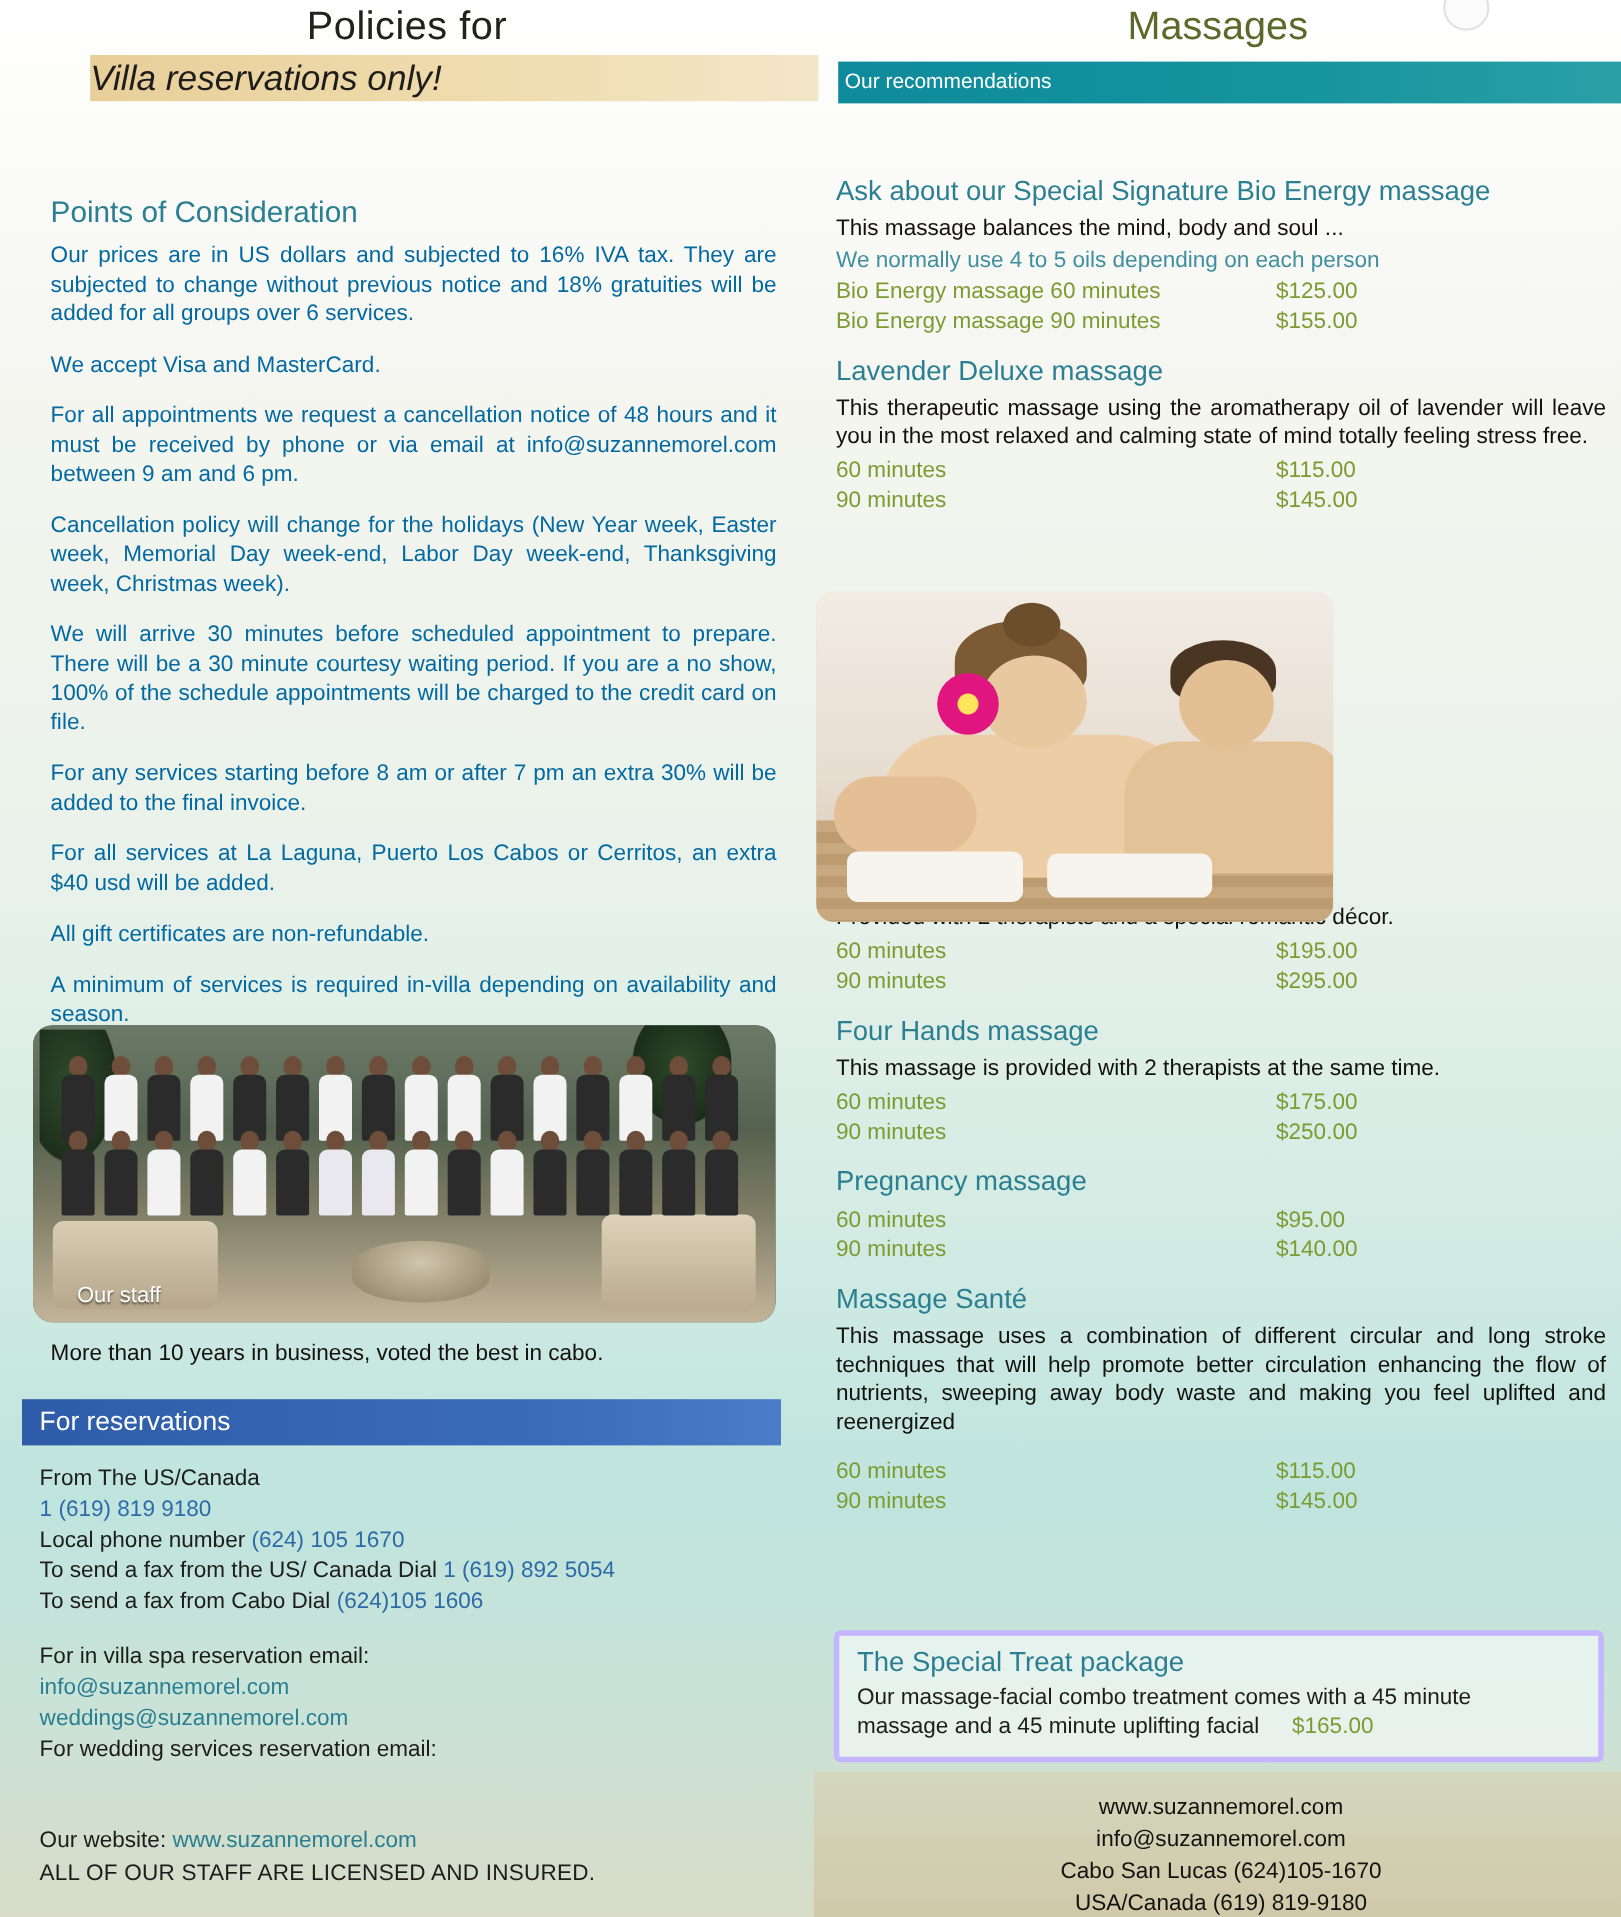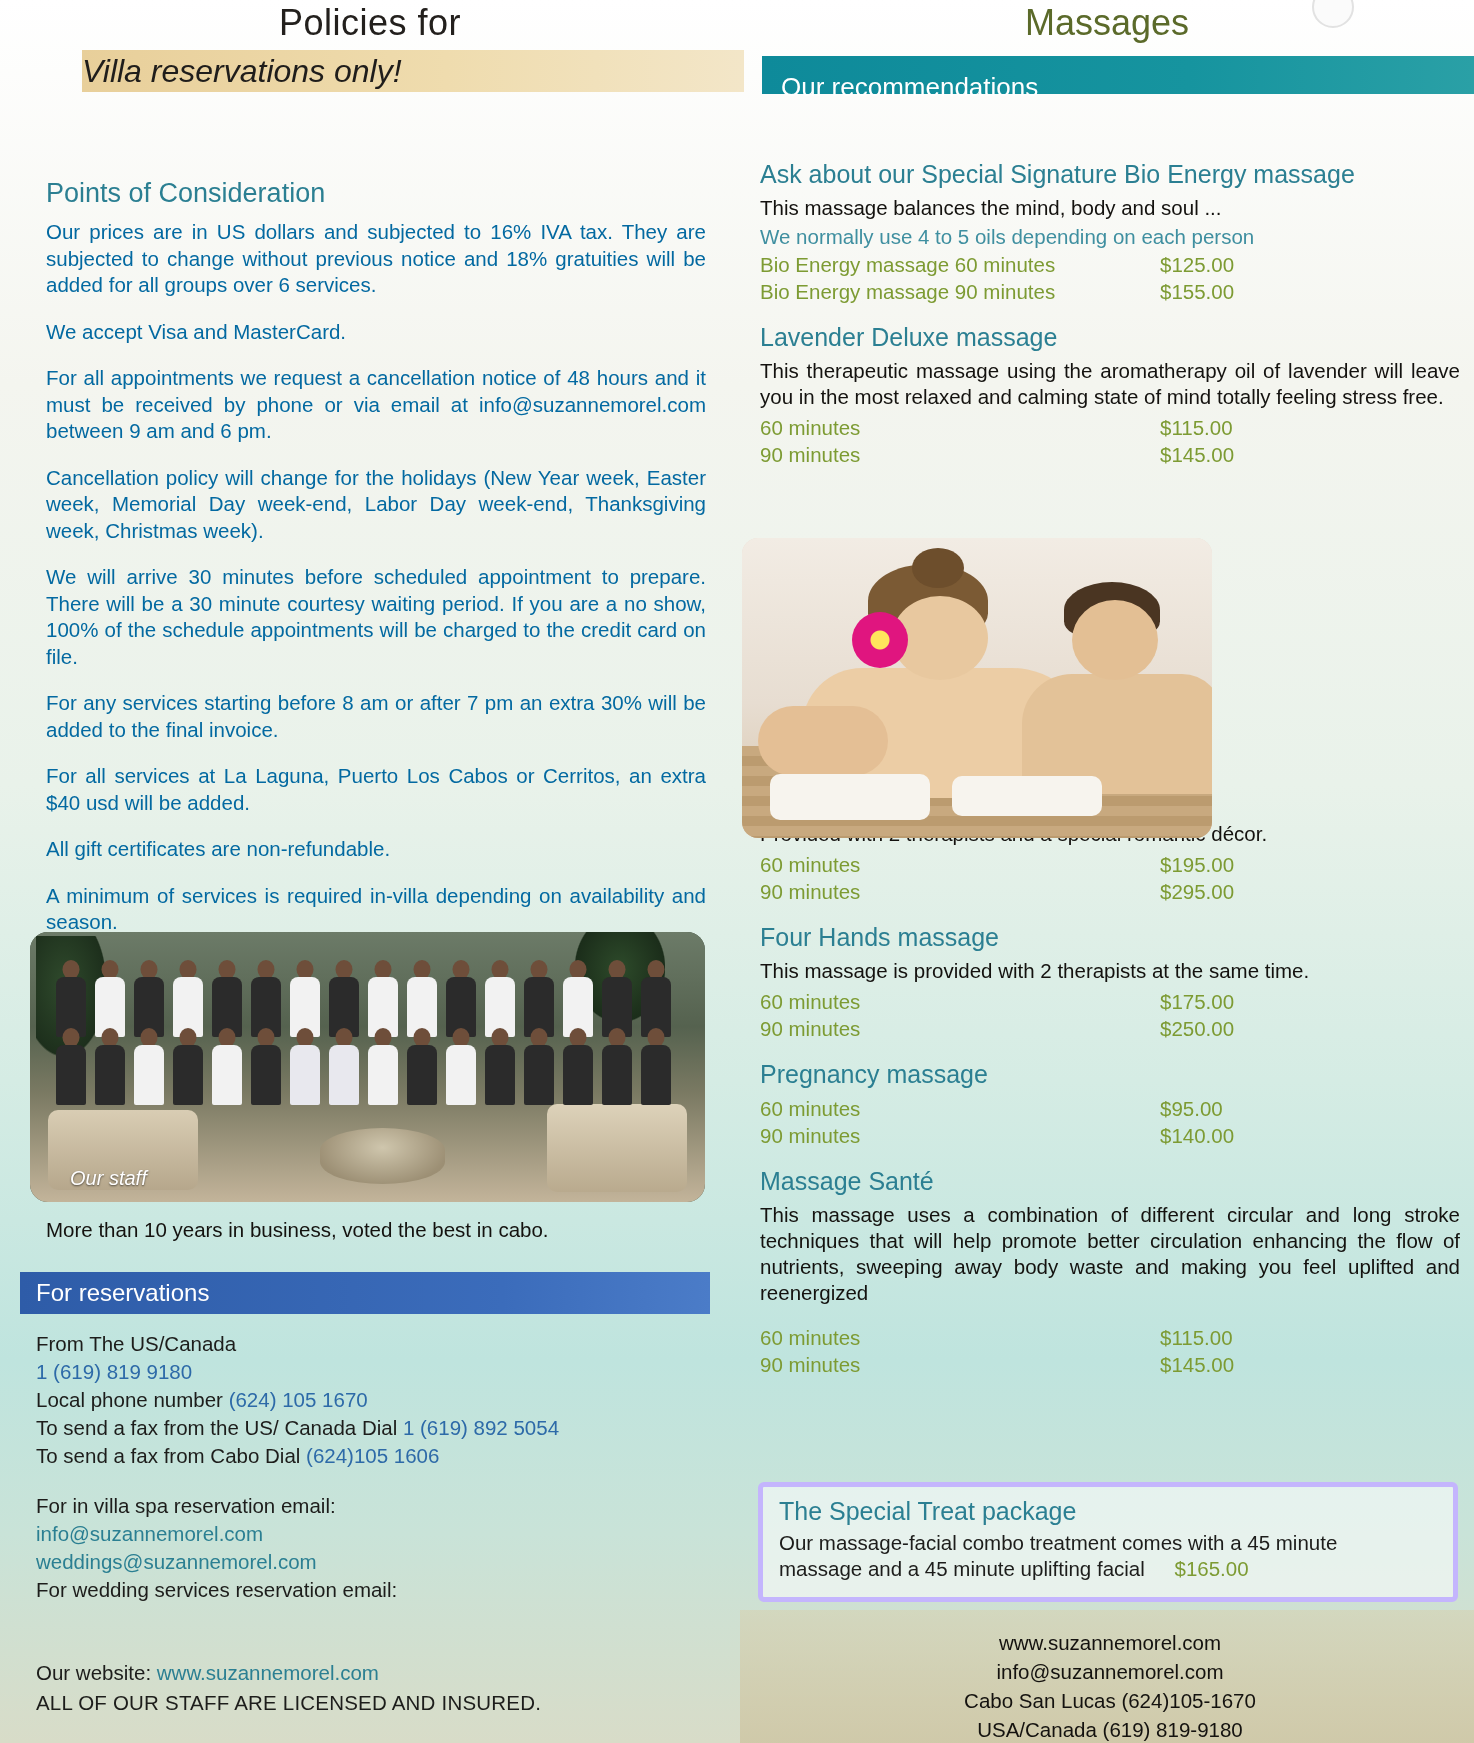--- a/index.html
+++ b/index.html
@@ -52,25 +52,24 @@
     color: #5b6a2a;
   }
   .hdr-band-right {
     position: absolute;
     left: 762px; top: 56px;
     width: 712px; height: 38px;
     background: linear-gradient(to right, #0e8a9a 0%, #16949f 60%, #2aa0a6 100%);
   }
   .hdr-band-right span {
     display: block;
-    padding-left: 19px;
-    font-size: 26px;
+    padding-left: 6px;
+    font-size: 19px;
     line-height: 38px;
     color: #ffffff;
-    margin-top: 12px;
   }
   .corner-dot {
     position: absolute;
     right: 28px; top: -14px;
     width: 42px; height: 42px;
     border-radius: 50%;
     border: 2px solid #e2e2e2;
     background: #fbfbfb;
   }
 
@@ -142,21 +141,20 @@
   }
   .sp-sofa-r {
     position: absolute; right: 18px; top: 172px; width: 140px; height: 88px;
     background: linear-gradient(to bottom, #ddd2ba, #b9aa8e);
     border-radius: 10px;
   }
   .sp-caption {
     position: absolute; left: 40px; bottom: 12px;
     font-size: 20px; color: #ffffff;
     text-shadow: 0 1px 2px rgba(0,0,0,.6);
-    font-style: italic;
   }
   .photo-sub {
     position: absolute; left: 46px; top: 1218px; width: 680px;
     font-size: 20.5px; color: #14120f;
   }
 
   
   .res-band {
     position: absolute; left: 20px; top: 1272px;
     width: 690px; height: 42px;

